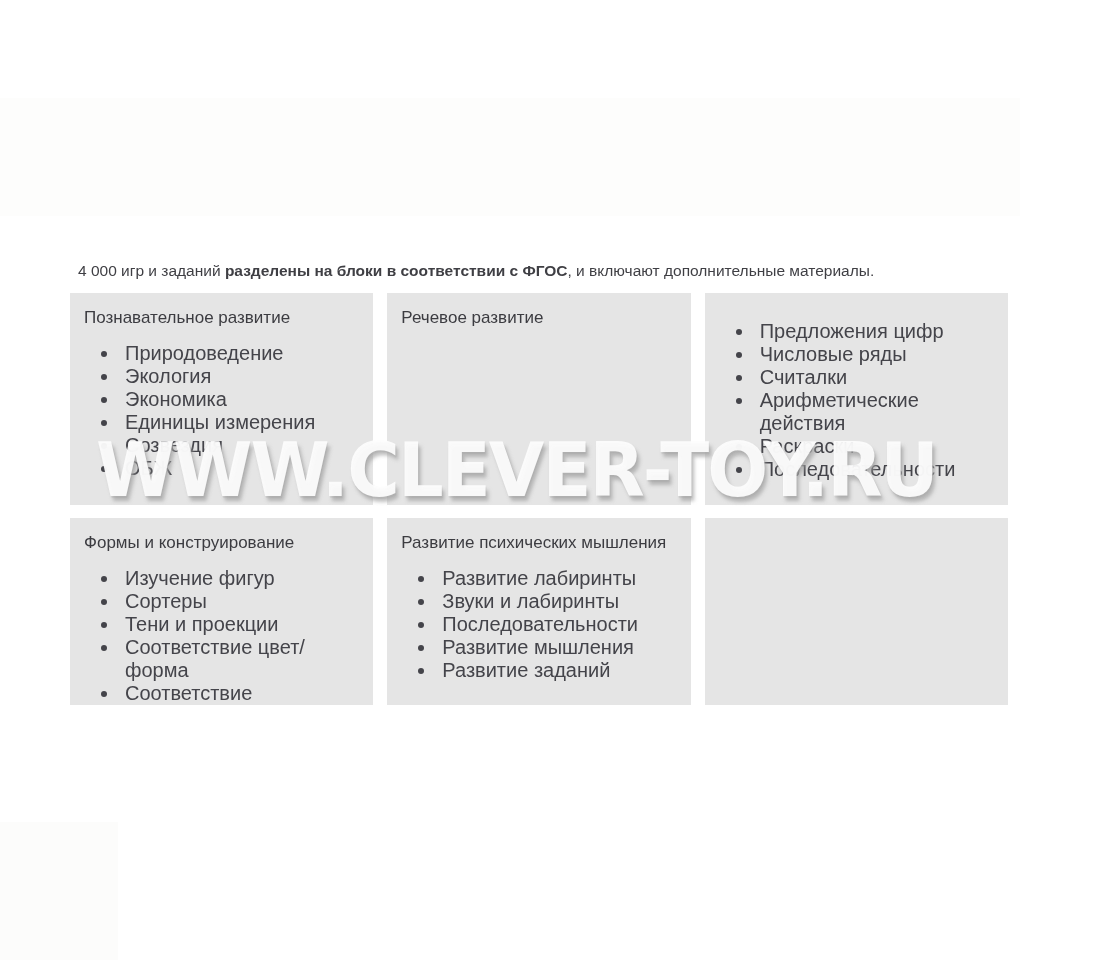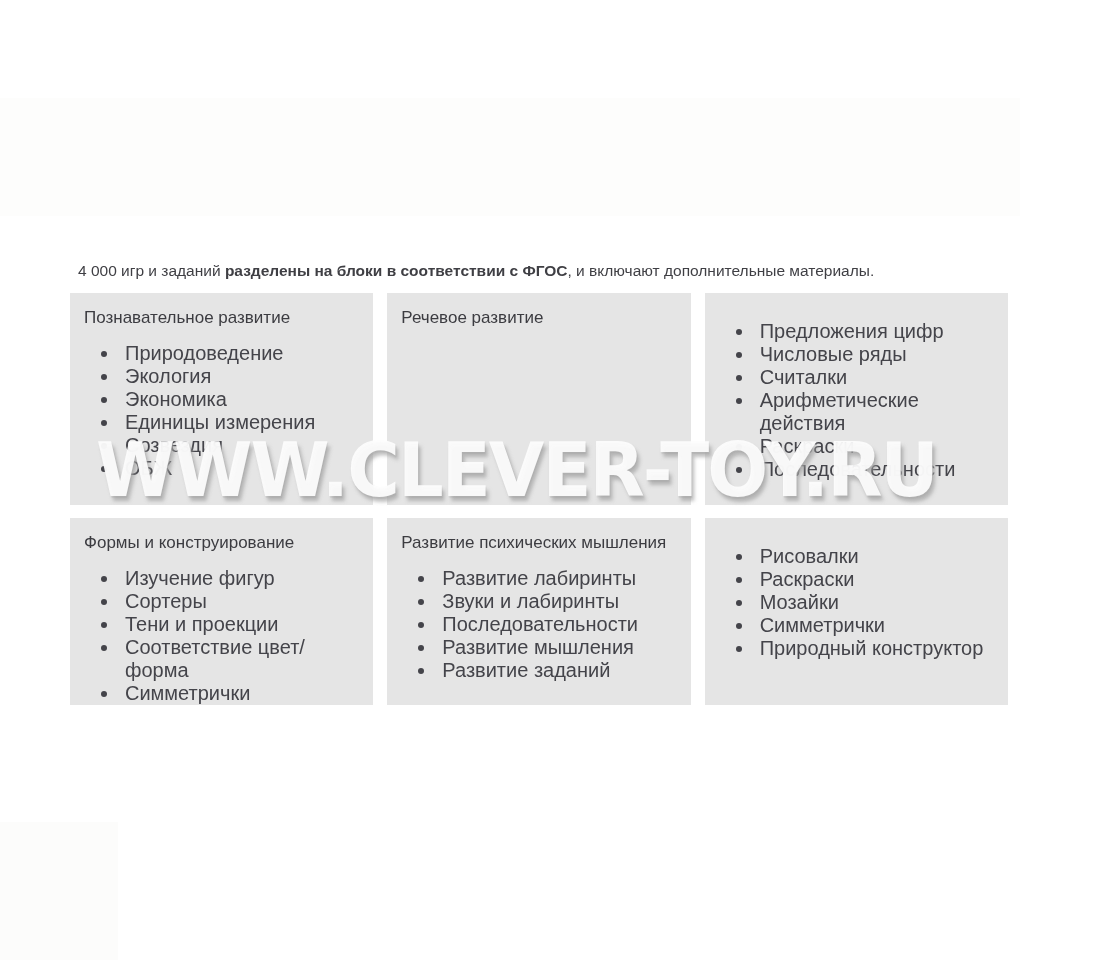--- a/index.html
+++ b/index.html
@@ -109,40 +109,33 @@
     </ul>
   </div>
 
   <div class="block">
     <h3 class="block-title">Формы и конструирование</h3>
     <ul>
       <li>Изучение фигур</li>
       <li>Сортеры</li>
       <li>Тени и проекции</li>
       <li>Соответствие цвет/форма</li>
-      <li>Симметрички</li>
+      <li>Соответствие</li>
     </ul>
   </div>
 
   <div class="block">
     <h3 class="block-title">Развитие психических мышления</h3>
     <ul>
       <li>Развитие лабиринты</li>
       <li>Звуки и лабиринты</li>
       <li>Последовательности</li>
       <li>Развитие мышления</li>
       <li>Развитие заданий</li>
     </ul>
   </div>
 
   <div class="block">
-    <ul>
-      <li>Рисовалки</li>
-      <li>Раскраски</li>
-      <li>Мозайки</li>
-      <li>Симметрички</li>
-      <li>Природный конструктор</li>
-    </ul>
   </div>
 
 </div>
 
 <div class="watermark">WWW.CLEVER-TOY.RU</div>
 
 </body></html>

